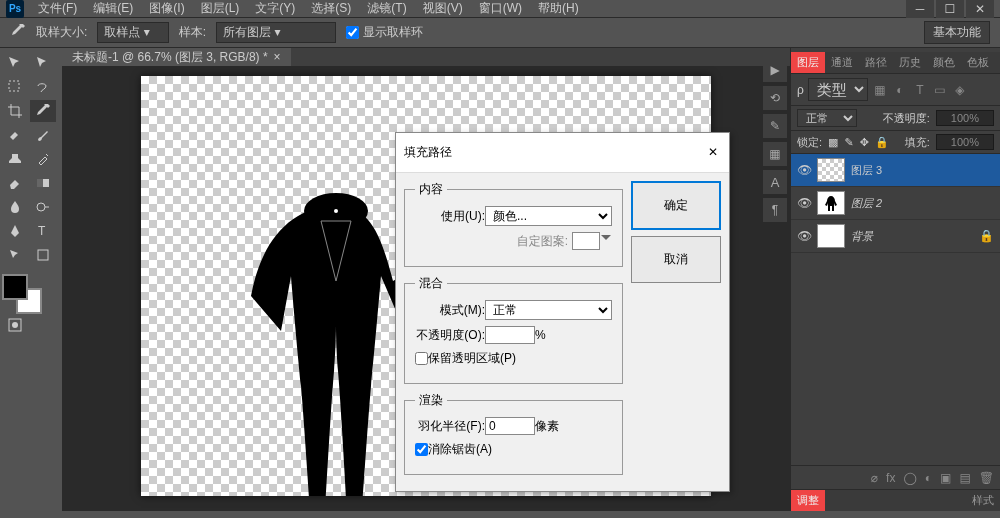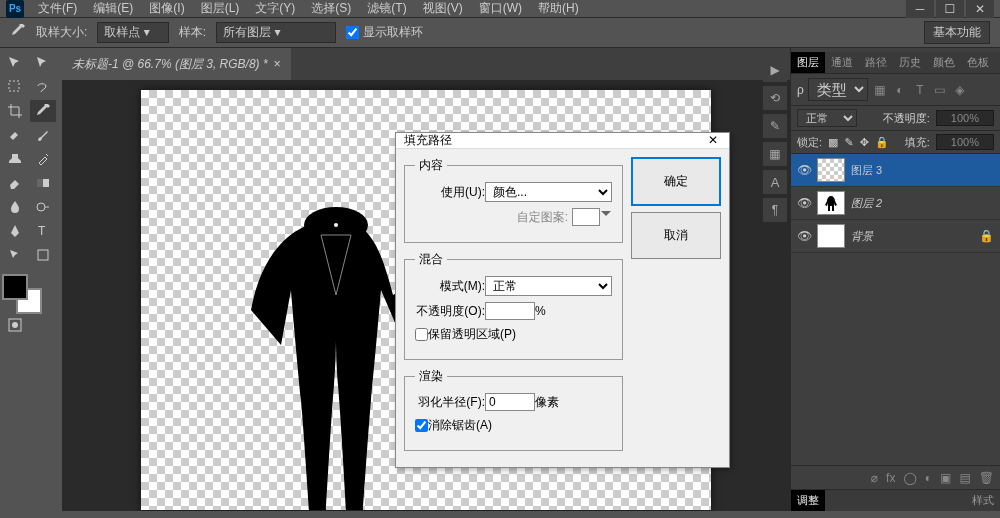--- a/index.html
+++ b/index.html
@@ -20,36 +20,36 @@
 .main-area { display: flex; height: calc(518px - 55px); }
 .left-tools { width: 62px; background: #535353; display: flex; flex-direction: column; padding: 4px 2px; }
 .tool-row { display: flex; gap: 2px; margin-bottom: 2px; }
 .tool-btn { width: 26px; height: 22px; background: #535353; display: flex; align-items: center; justify-content: center; cursor: pointer; position: relative; }
 .tool-btn.active { background: #3a3a3a; }
 .tool-btn svg { width: 16px; height: 16px; }
 .color-swatches { margin-top: 6px; padding: 2px; position: relative; width: 40px; height: 40px; }
 .fg-color { position: absolute; top: 0; left: 0; width: 26px; height: 26px; background: #000; border: 2px solid #888; z-index: 2; }
 .bg-color { position: absolute; bottom: 0; right: 0; width: 26px; height: 26px; background: #fff; border: 2px solid #888; }
 .doc-area { flex: 1; background: #2a2a2a; display: flex; flex-direction: column; position: relative; }
-.doc-tab-bar { height: 32px; background: #3f3f3f; display: flex; font-style: italic; }
+.doc-tab-bar { height: 18px; background: #3f3f3f; display: flex; }
 .doc-tab { padding: 4px 10px; background: #535353; color: #ccc; display: flex; align-items: center; gap: 6px; }
 .doc-tab .close-x { cursor: pointer; }
 .canvas-wrap { flex: 1; display: flex; align-items: flex-start; justify-content: center; overflow: hidden; padding-top: 10px; }
 .canvas { width: 570px; height: 420px; position: relative; box-shadow: 0 0 8px rgba(0,0,0,.6); }
 .checker { position: absolute; inset: 0; background-image:
   linear-gradient(45deg,#ccc 25%,transparent 25%),
   linear-gradient(-45deg,#ccc 25%,transparent 25%),
   linear-gradient(45deg,transparent 75%,#ccc 75%),
   linear-gradient(-45deg,transparent 75%,#ccc 75%);
   background-size: 16px 16px;
   background-position: 0 0,0 8px,8px -8px,-8px 0;
   background-color: #fff; }
 .artwork { position: absolute; inset: 0; }
 .dialog { position: absolute; left: 395px; top: 132px; width: 335px; background: #f0f0f0; border: 1px solid #888; box-shadow: 2px 2px 6px rgba(0,0,0,.3); color: #000; }
-.dlg-title { height: 16px; display: flex; align-items: center; justify-content: space-between; padding: 0 8px; font-size: 12px; background: #fff; border-bottom: 1px solid #ddd; }
+.dlg-title { height: 40px; display: flex; align-items: center; justify-content: space-between; padding: 0 8px; font-size: 12px; background: #fff; border-bottom: 1px solid #ddd; }
 .dlg-close { width: 16px; height: 16px; cursor: pointer; text-align: center; }
 .dlg-body { padding: 8px; display: flex; gap: 8px; }
 .dlg-left { flex: 1; }
 .dlg-right { width: 90px; display: flex; flex-direction: column; gap: 6px; }
 .dlg-btn { background: #e9e9e9; border: 1px solid #888; padding: 14px 0; text-align: center; cursor: pointer; font-size: 12px; }
 .dlg-btn.primary { border: 2px solid #0078d7; }
 fieldset { border: 1px solid #999; margin-bottom: 8px; padding: 8px 10px 10px; }
 legend { padding: 0 4px; }
 .form-row { display: flex; align-items: center; gap: 0; margin-bottom: 6px; }
 .form-row label { text-align: right; min-width: 70px; }
@@ -57,21 +57,21 @@
 .form-row select { flex: 1; }
 .form-row input[type=text].num { width: 50px; }
 .num-hl { background: #1e90ff; color: #fff; }
 .pattern-swatch { width: 28px; height: 18px; border: 1px solid #888; margin-left: 4px; background: #fff; position: relative; }
 .pattern-swatch::after { content: ""; position: absolute; right: -12px; top: 2px; border: 5px solid transparent; border-top-color: #666; }
 .right-panels { width: 210px; background: #3f3f3f; border-left: 1px solid #2a2a2a; display: flex; flex-direction: column; position: relative; }
 .panel-dock-left { position: absolute; left: -28px; top: 10px; width: 26px; }
 .dock-btn { width: 24px; height: 24px; margin-bottom: 4px; background: #3f3f3f; display: flex; align-items: center; justify-content: center; cursor: pointer; color: #aaa; }
 .panel-tabs { height: 22px; display: flex; background: #3a3a3a; border-bottom: 1px solid #2a2a2a; margin-top: 4px;}
 .panel-tab { padding: 3px 6px; font-size: 11px; cursor: pointer; color: #999; }
-.panel-tab.active { background: #000000; color: #eee; }
+.panel-tab.active { background: #ef4444; color: #eee; }
 .layer-toolbar { padding: 4px 6px; display: flex; align-items: center; gap: 4px; border-bottom: 1px solid #2a2a2a; flex-wrap: wrap; }
 .layer-toolbar select { background: #3f3f3f; border: 1px solid #2a2a2a; color: #ccc; font-size: 15px; padding: 1px 4px; }
 .layer-toolbar .mini { width: 16px; height: 16px; display: inline-flex; align-items: center; justify-content: center; color: #888; }
 .blend-row, .lock-row { display: flex; align-items: center; gap: 6px; padding: 3px 6px; border-bottom: 1px solid #2a2a2a; font-size: 11px; }
 .blend-row select { background: #3f3f3f; border: 1px solid #2a2a2a; color: #ccc; font-size: 11px; padding: 1px 4px; }
 .opacity-box { background: #2a2a2a; padding: 1px 14px; border: 1px solid #1a1a1a; color: #888; }
 .layers-list { flex: 1; overflow: auto; }
 .layer-item { display: flex; align-items: center; padding: 4px 6px; gap: 6px; border-bottom: 1px solid #333; cursor: pointer; }
 .layer-item.selected { background: #1e5a9e; }
 .eye { width: 14px; height: 14px; color: #ccc; }

